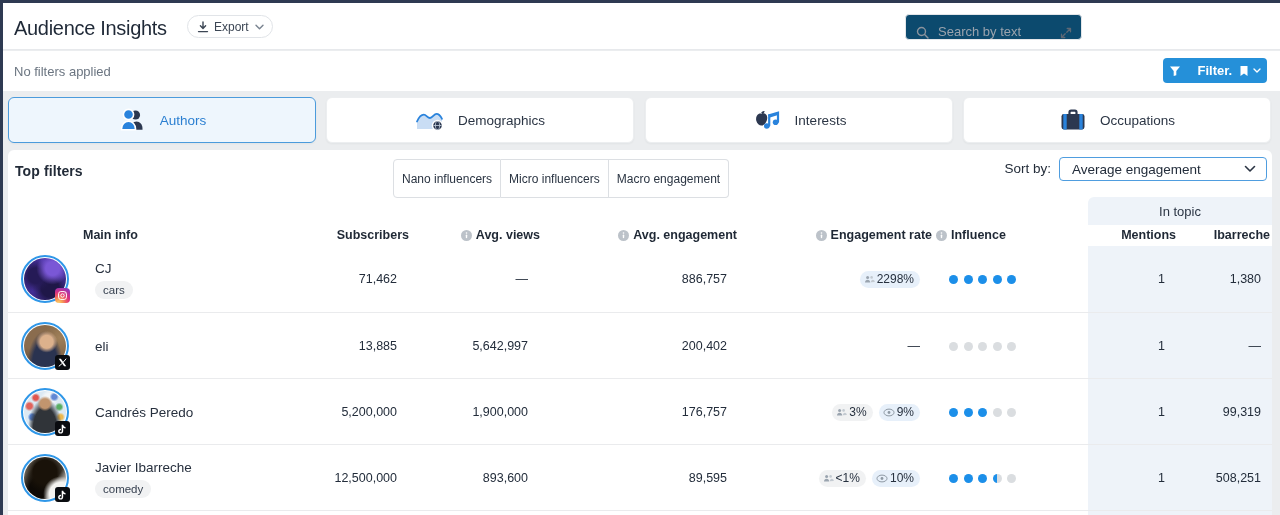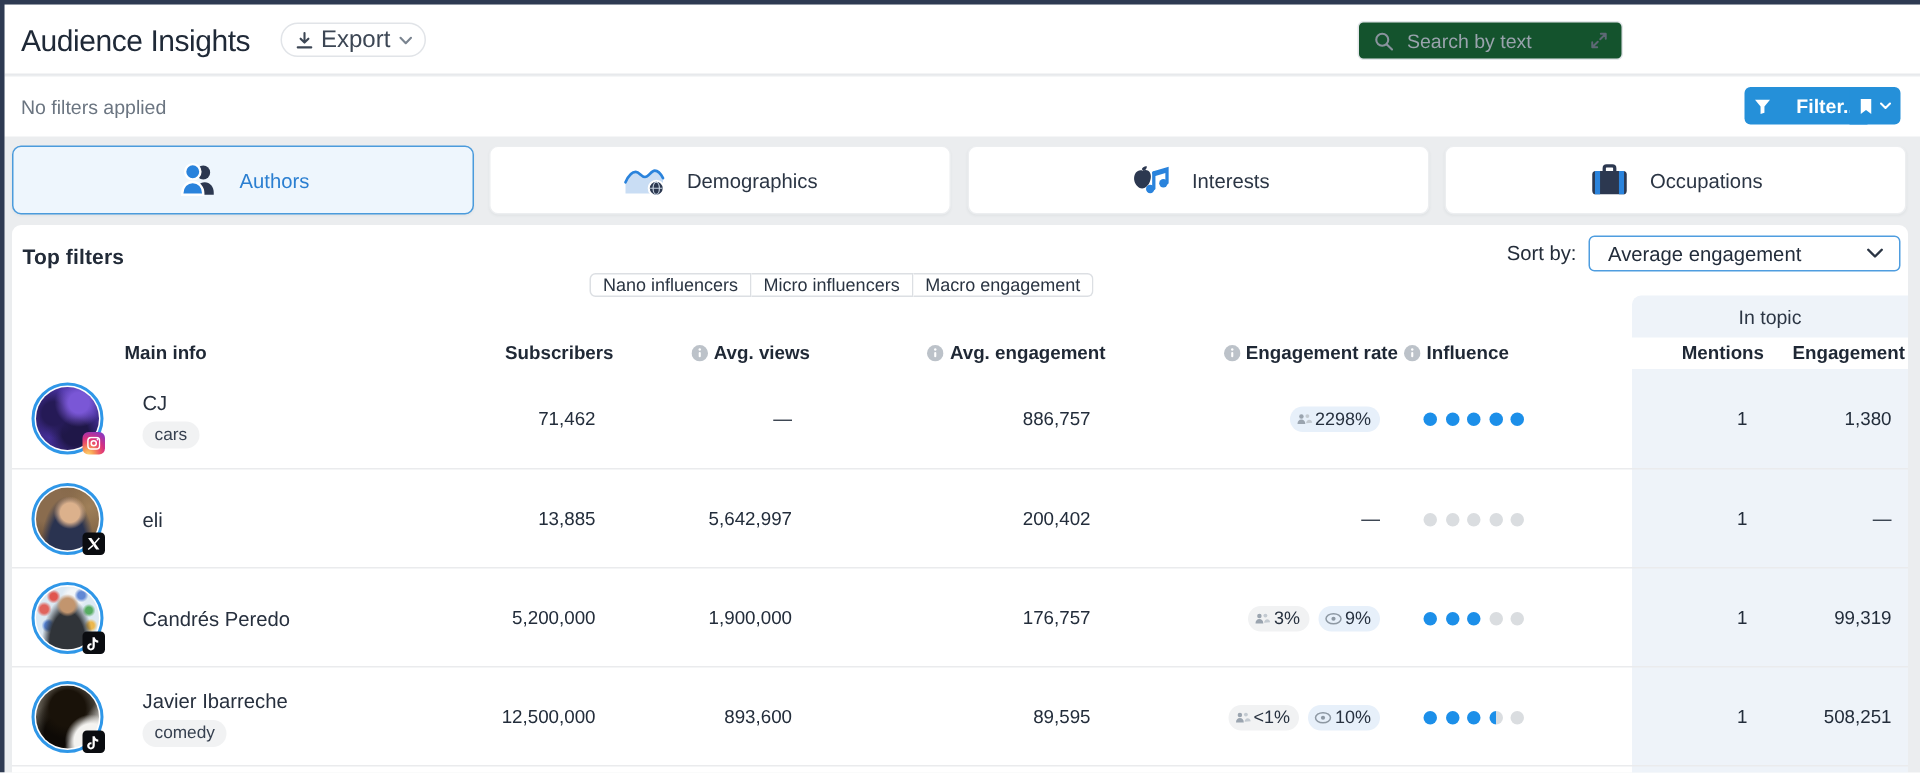--- a/index.html
+++ b/index.html
@@ -14,25 +14,25 @@
 
   
   #frame-top  { left:0; top:0; width:1280px; height:3px; background:#2e3a52; z-index:30; }
   #frame-left { left:0; top:0; width:3px; height:515px; background:#2e3a52; z-index:30; }
 
   
   #header-bar { left:3px; top:3px; width:1277px; height:47px; background:#fff; border-bottom:1px solid #e7e9ec; z-index:5; }
   #page-title { left:11px; top:14px; font-size:20px; font-weight:500; color:#1f2937; letter-spacing:-.3px; }
   #export-btn { left:184px; top:12px; height:23px; border:1px solid #e1e4e8; border-radius:12px;
                 background:#fff; display:flex; align-items:center; padding:0 8px 0 9px; gap:5px; cursor:pointer; }
-  #export-btn .lbl { font-size:16px; color:#3c4654; margin-right:1px; }
+  #export-btn .lbl { font-size:12px; color:#3c4654; margin-right:1px; }
   #export-btn svg { display:block; }
 
   #search-box { left:902px; top:11px; width:177px; height:26px; border:1px solid #e3e6e9; border-radius:4px;
-                background:#14532d; display:flex; align-items:center; padding:0 9px 0 10px; }
+                background:#0c4a6e; display:flex; align-items:flex-end; padding:0 9px 0 10px; }
   #search-box .ph { font-size:13px; color:#9aa3ad; margin-left:9px; flex:1; }
   #date-box { left:1086px; top:11px; width:178px; height:26px; border:1px solid #e6e8eb; border-radius:4px;
               background:#fff; display:flex; align-items:center; padding:0 6px 0 9px; gap:8px; }
   #date-box .dt { font-size:12.5px; font-weight:700; color:#242e3c; letter-spacing:0; white-space:nowrap; }
 
   
   #filter-bar { left:3px; top:51px; width:1277px; height:40px; background:#fff; z-index:5; }
   #no-filters { left:11px; top:13px; font-size:13px; color:#6b7581; }
   #filter-btn { left:1160px; top:7px; width:82px; height:25px; background:#2590d9; border:none; border-radius:4px 0 0 4px;
                 color:#fff; display:flex; align-items:center; justify-content:center; gap:17px; cursor:pointer; }
@@ -51,21 +51,21 @@
   #tab-demographics { left:326px; }
   #tab-interests    { left:645px; }
   #tab-occupations  { left:963px; }
   .tab svg { display:block; }
 
   
   #card { left:8px; top:150px; width:1264px; height:370px; background:#fff; border-radius:6px 6px 0 0; z-index:3; overflow:hidden; }
 
   #top-authors-title { left:7px; top:13px; font-size:14px; font-weight:700; color:#222b38; letter-spacing:.1px; }
 
-  #seg-control { left:385px; top:9px; height:39px; display:flex;align-items:flex-end; }
+  #seg-control { left:385px; top:9px; height:39px; display:flex; }
   .seg { border:1px solid #dcdfe3; background:#fff; font-size:12px; color:#2a3442; padding:0 8px;
          display:flex; align-items:center; cursor:pointer; }
   .seg + .seg { border-left:none; }
   .seg:first-child { border-radius:4px 0 0 4px; }
   .seg:last-child  { border-radius:0 4px 4px 0; }
 
   #sort-label { right:221px; top:7px; height:24px; line-height:24px; font-size:13.5px; color:#242d3a;text-align:right; }
   #sort-select { left:1051px; top:7px; width:208px; height:24px; border:1px solid #4f9ddf; border-radius:4px; background:#fff;
                  display:flex; align-items:center; padding:0 10px 0 12px; cursor:pointer; }
   #sort-select .val { flex:1; font-size:13.5px; color:#232d3b; }
@@ -279,21 +279,21 @@
             <circle cx="5.5" cy="5.5" r="5.5" fill="#bcc2c9"></circle>
             <rect x="4.8" y="4.6" width="1.4" height="3.6" rx=".7" fill="#fff"></rect>
             <circle cx="5.5" cy="3" r=".8" fill="#fff"></circle>
           </svg></span><span>Engagement rate</span></div>
     <div class="th" id="th-influence"><span class="ico"><svg width="11" height="11" viewBox="0 0 11 11">
             <circle cx="5.5" cy="5.5" r="5.5" fill="#bcc2c9"></circle>
             <rect x="4.8" y="4.6" width="1.4" height="3.6" rx=".7" fill="#fff"></rect>
             <circle cx="5.5" cy="3" r=".8" fill="#fff"></circle>
           </svg></span><span>Influence</span></div>
     <div class="th" id="th-mentions">Mentions</div>
-    <div class="th" id="th-engagement">Engagement</div>
+    <div class="th" id="th-engagement">Ibarreche</div>
   </div>
 
   <div class="trow" id="row-0">
     <div class="avatar">
       <div class="img av-cj"></div>
       <div class="badge ig">
         <svg width="9" height="9" viewBox="0 0 9 9">
             <rect x=".6" y=".6" width="7.8" height="7.8" rx="2.2" stroke="#fff" stroke-width="1" fill="none"></rect>
             <circle cx="4.5" cy="4.5" r="1.7" stroke="#fff" stroke-width="1" fill="none"></circle>
             <circle cx="7" cy="2" r=".6" fill="#fff"></circle>

